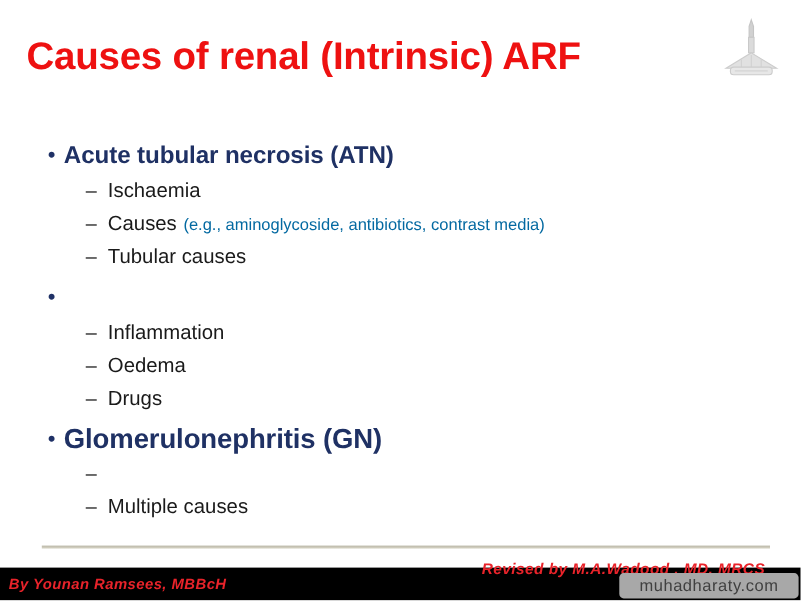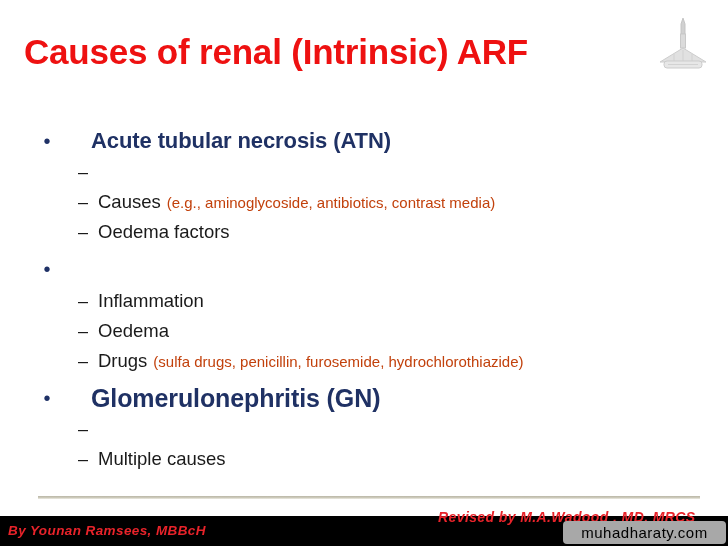--- a/index.html
+++ b/index.html
@@ -77,21 +77,20 @@
     font-size: 20px;
     line-height: 30px;
     margin-left: 36px;
   }
   .lvl1 .txt {
     color: #1f3164;
     font-weight: bold;
     font-size: 22px;
     line-height: 30px;
     letter-spacing: -0.1px;
-    margin-left: 33px;
   }
   .lvl1.big .txt { font-size: 25px; }
 
   .lvl2 {
     display: flex;
     align-items: baseline;
     margin: 0;
     padding: 0;
   }
   .lvl2 .marker {
@@ -102,21 +101,21 @@
     font-size: 18px;
     line-height: 29px;
     margin-left: 78px;
   }
   .lvl2 .txt {
     color: #1a1a1a;
     font-size: 18.5px;
     line-height: 29px;
   }
   .lvl2 .note {
-    color: #c2410c;
+    color: #0369a1;
     font-size: 15px;
   }
 
   .gap-before { margin-top: 7px; }
 
   
   #divider {
     position: absolute;
     left: 38px;
     top: 496px;
@@ -152,21 +151,21 @@
     position: absolute;
     left: 563px;
     top: 521px;
     width: 163px;
     height: 23px;
     background: #a8a8a8;
     border-radius: 4px;
     display: flex;
     align-items: center;
     justify-content: center;
-    color: #000000;
+    color: #404040;
     font-size: 15px;
     letter-spacing: 0.5px;
     font-family: "Liberation Sans", sans-serif;
   }
 </style>
 </head>
 <body>
 
 <div id="slide">
 
@@ -188,46 +187,46 @@
   </div>
 
   <div id="content">
 
     <div class="lvl1">
       <span class="marker">•</span>
       <span class="txt">Acute tubular necrosis (ATN)</span>
     </div>
     <div class="lvl2">
       <span class="marker">–</span>
+      <span class="txt">Ischaemia</span>
     </div>
     <div class="lvl2">
       <span class="marker">–</span>
       <span class="txt">Causes</span>
       <span class="note" style="margin-left:6px;">(e.g., aminoglycoside, antibiotics, contrast media)</span>
     </div>
     <div class="lvl2">
       <span class="marker">–</span>
-      <span class="txt">Oedema factors</span>
+      <span class="txt">Tubular causes</span>
     </div>
 
     <div class="lvl1 gap-before">
       <span class="marker">•</span>
     </div>
     <div class="lvl2">
       <span class="marker">–</span>
       <span class="txt">Inflammation</span>
     </div>
     <div class="lvl2">
       <span class="marker">–</span>
       <span class="txt">Oedema</span>
     </div>
     <div class="lvl2">
       <span class="marker">–</span>
       <span class="txt">Drugs</span>
-      <span class="note" style="margin-left:6px;">(sulfa drugs, penicillin, furosemide, hydrochlorothiazide)</span>
     </div>
 
     <div class="lvl1 big gap-before">
       <span class="marker">•</span>
       <span class="txt">Glomerulonephritis (GN)</span>
     </div>
     <div class="lvl2">
       <span class="marker">–</span>
     </div>
     <div class="lvl2">

